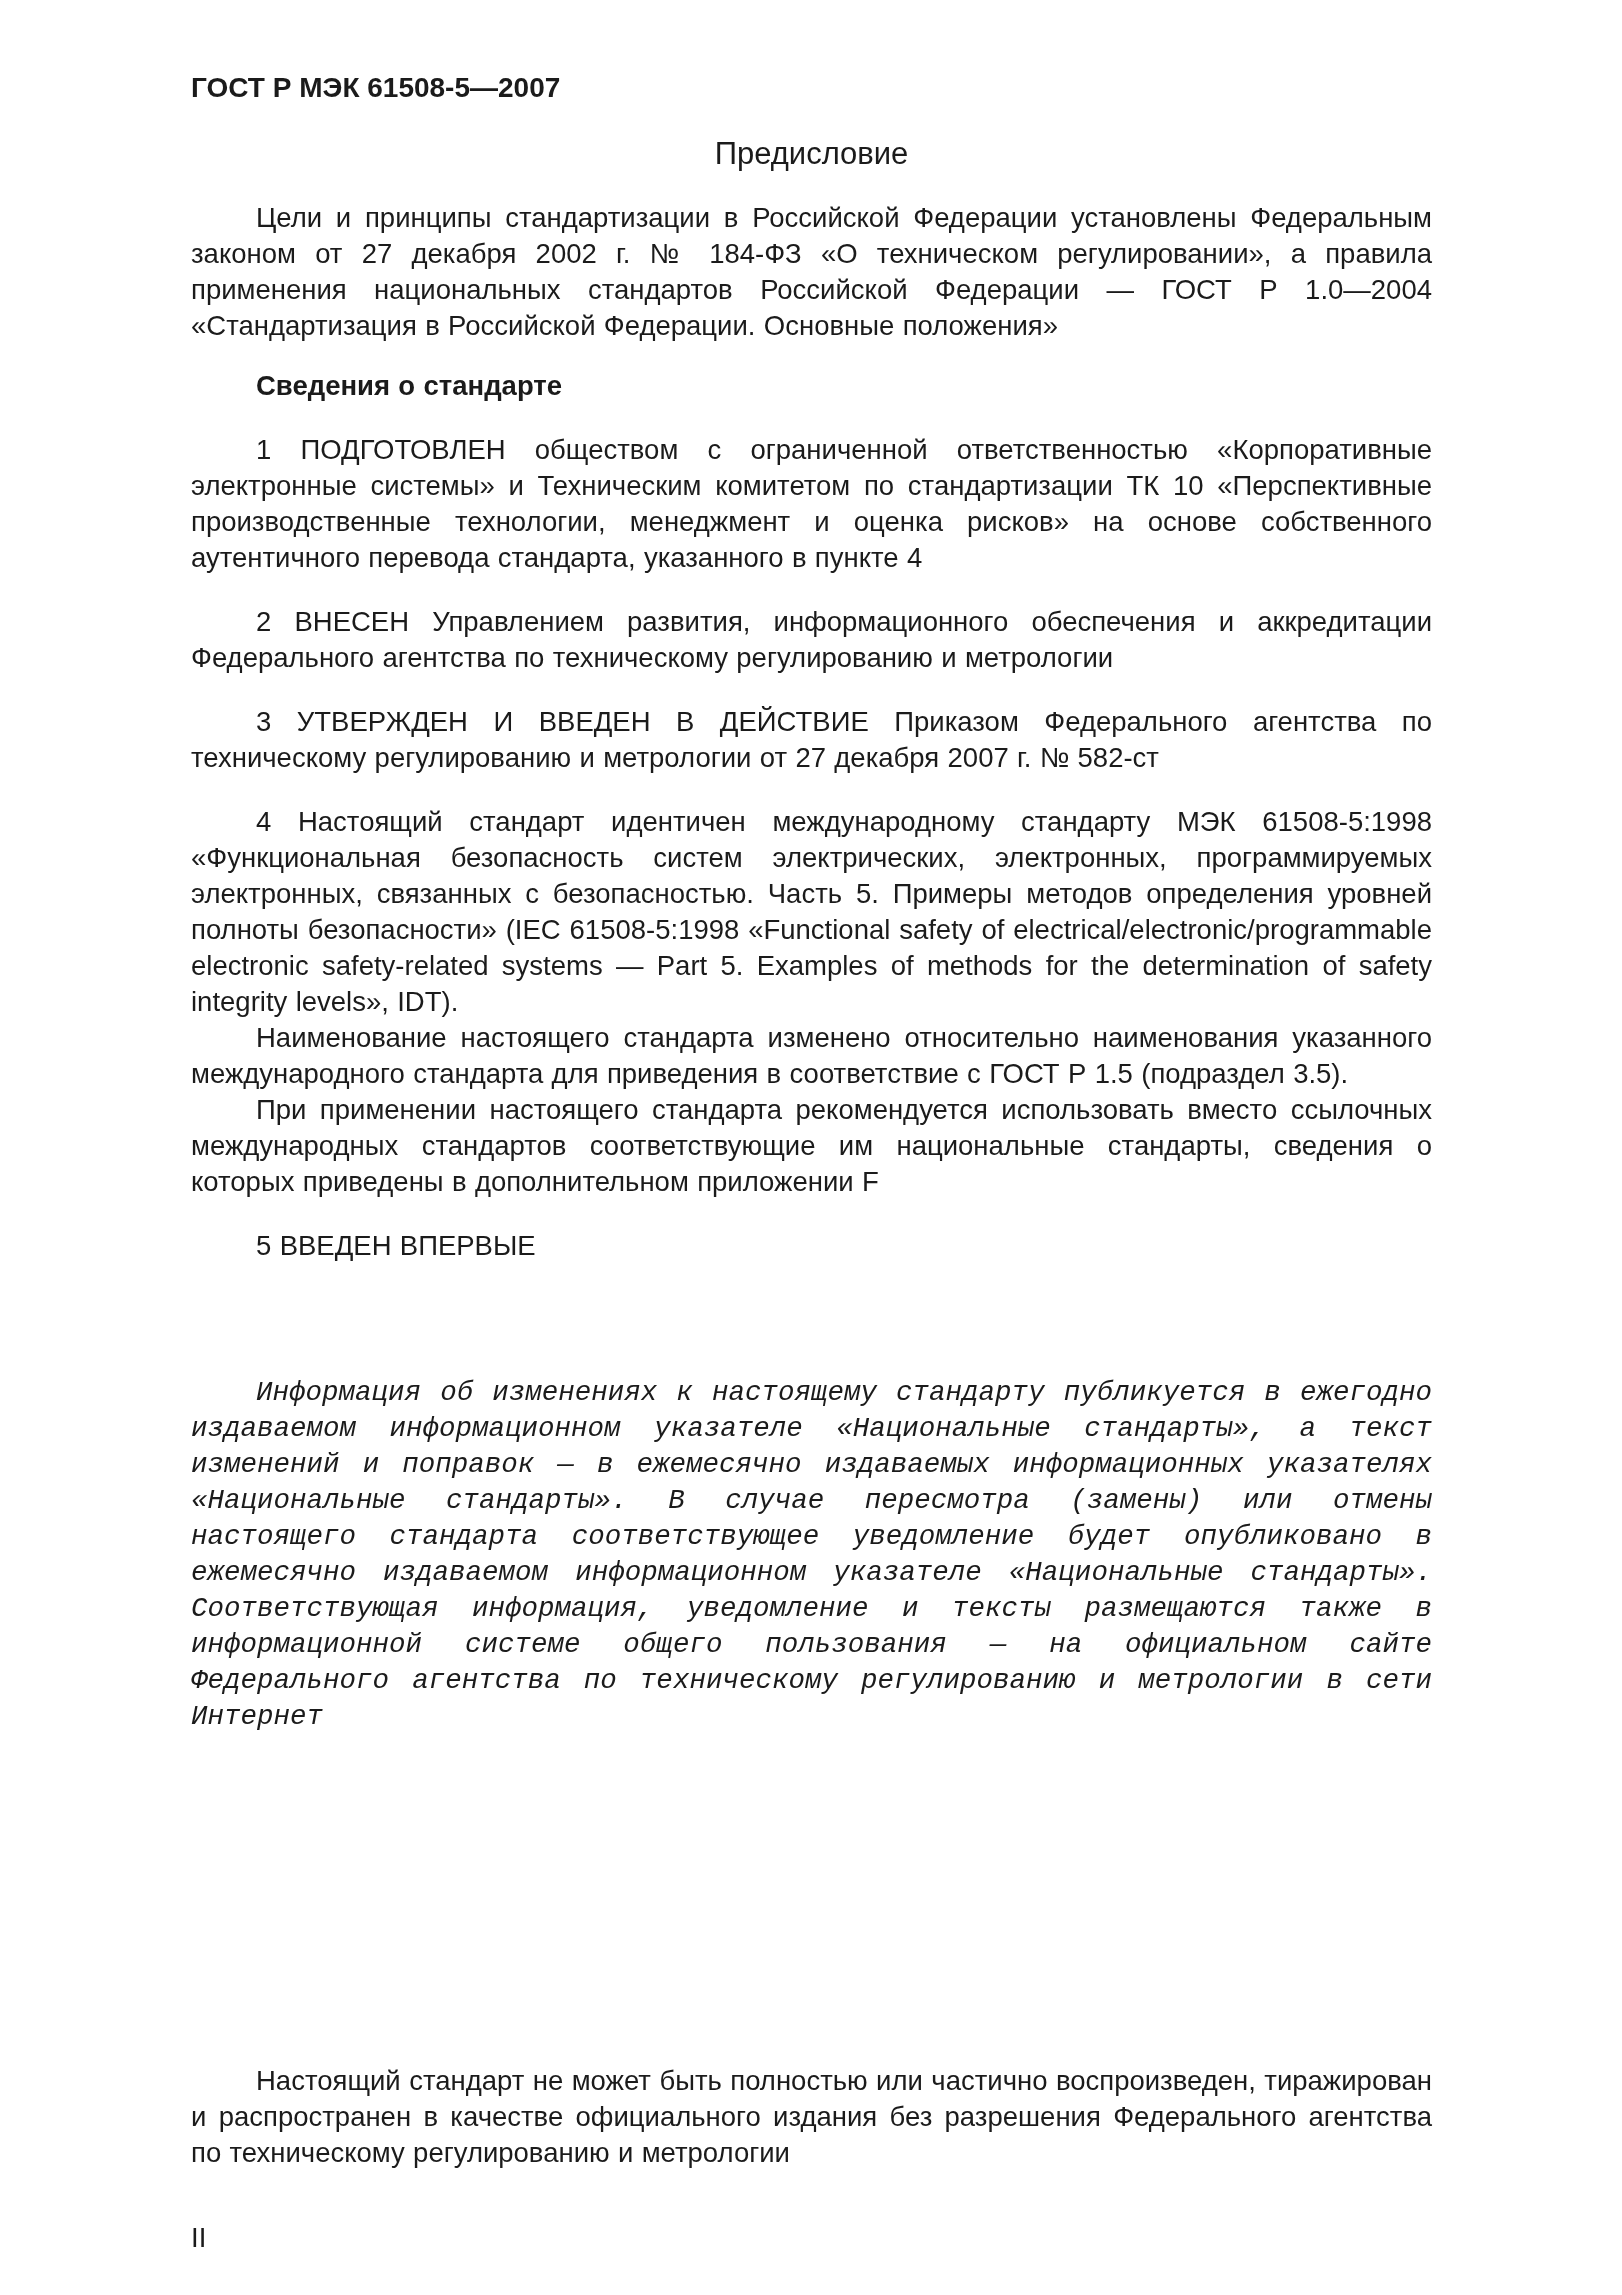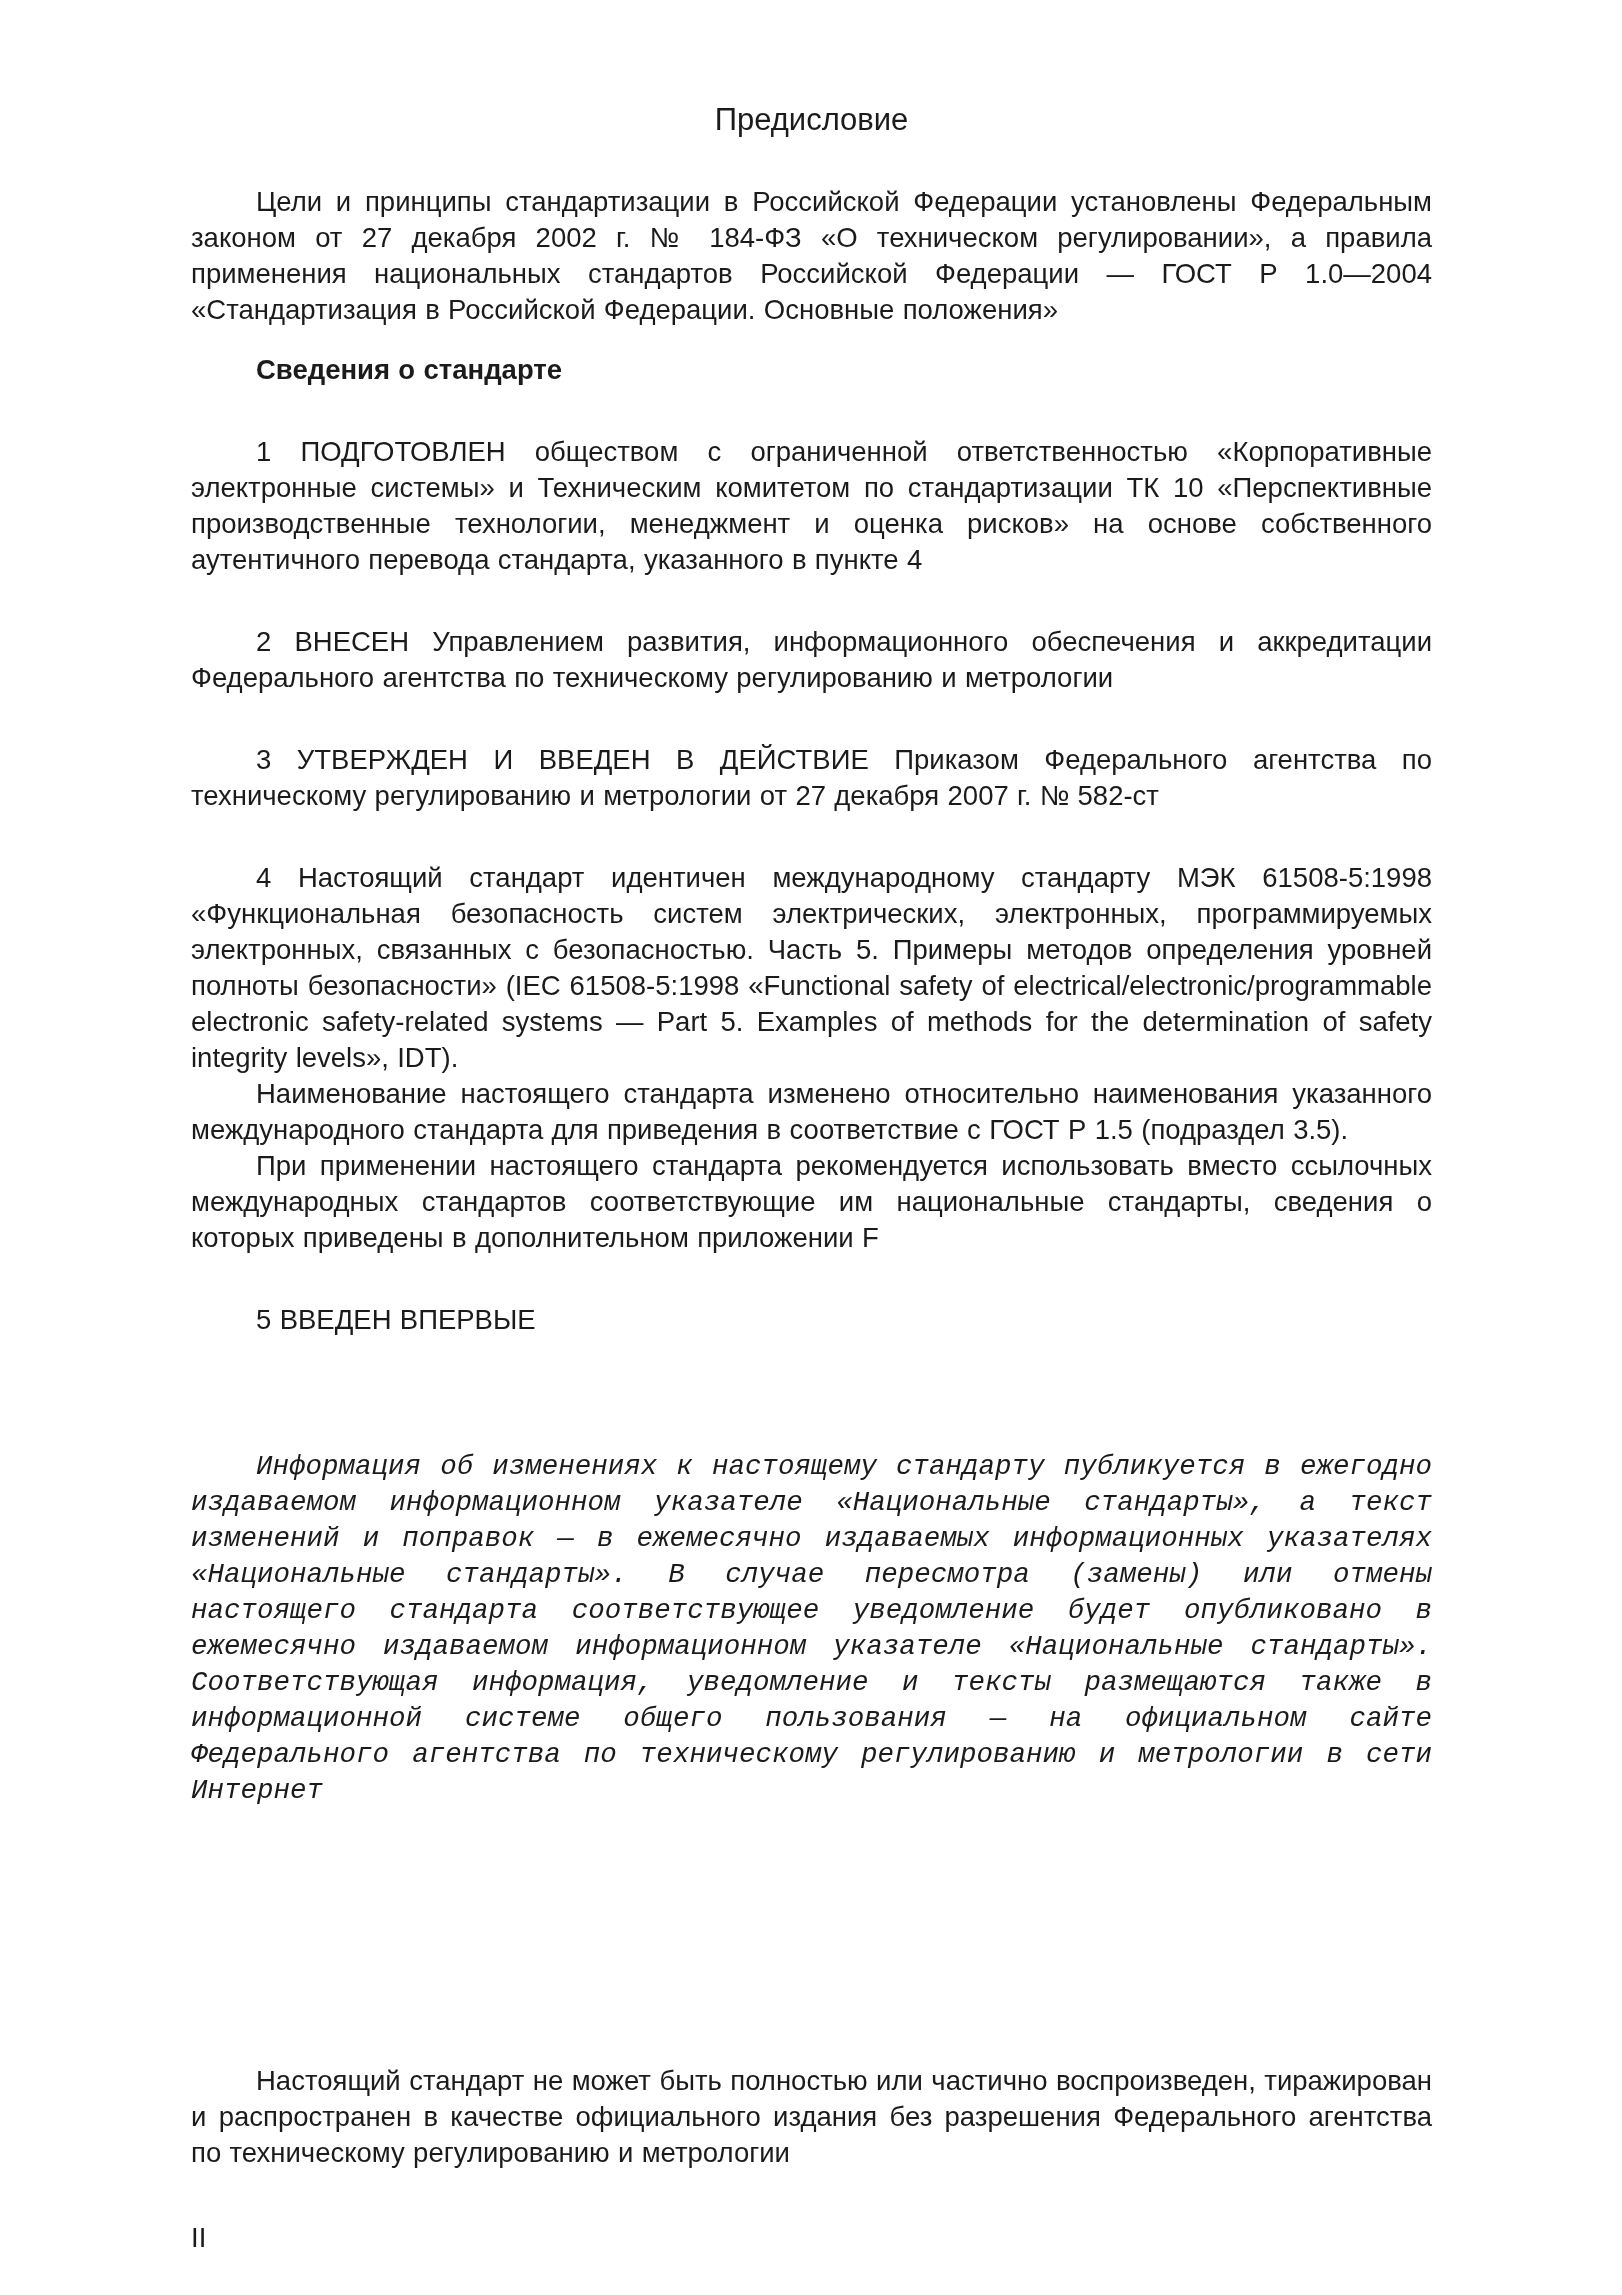--- a/index.html
+++ b/index.html
@@ -36,21 +36,21 @@
     margin: 0;
     font-size: 27.5px;
     line-height: 36px;
     text-align: justify;
     word-spacing: 0.7px;
   }
   .indent {
     text-indent: 65px;
   }
   .gap {
-    margin-top: 46px;
+    margin-top: 28px;
   }
   .section-heading {
     font-weight: bold;
     text-align: left;
     text-indent: 65px;
     margin-top: 24px;
   }
   .italic-block {
     font-style: italic;
     margin-top: 111px;
@@ -73,20 +73,21 @@
     text-align: left;
     font-size: 27.5px;
     line-height: 36px;
   }
 </style>
 </head>
 <body>
 
 <div class="page">
 
+  <div class="doc-code">ГОСТ Р МЭК 61508-5—2007</div>
 
   <div class="title">Предисловие</div>
 
   <p class="indent gap">Цели и принципы стандартизации в Российской Федерации установлены Федеральным законом от 27 декабря 2002 г. № 184-ФЗ «О техническом регулировании», а правила применения национальных стандартов Российской Федерации — ГОСТ Р 1.0—2004 «Стандартизация в Российской Федерации. Основные положения»</p>
 
   <p class="section-heading">Сведения о стандарте</p>
 
   <p class="indent gap">1  ПОДГОТОВЛЕН обществом с ограниченной ответственностью «Корпоративные электронные системы» и Техническим комитетом по стандартизации ТК 10 «Перспективные производственные технологии, менеджмент и оценка рисков» на основе собственного аутентичного перевода стандарта, указанного в пункте 4</p>
 
   <p class="indent gap">2  ВНЕСЕН Управлением развития, информационного обеспечения и аккредитации Федерального агентства по техническому регулированию и метрологии</p>

